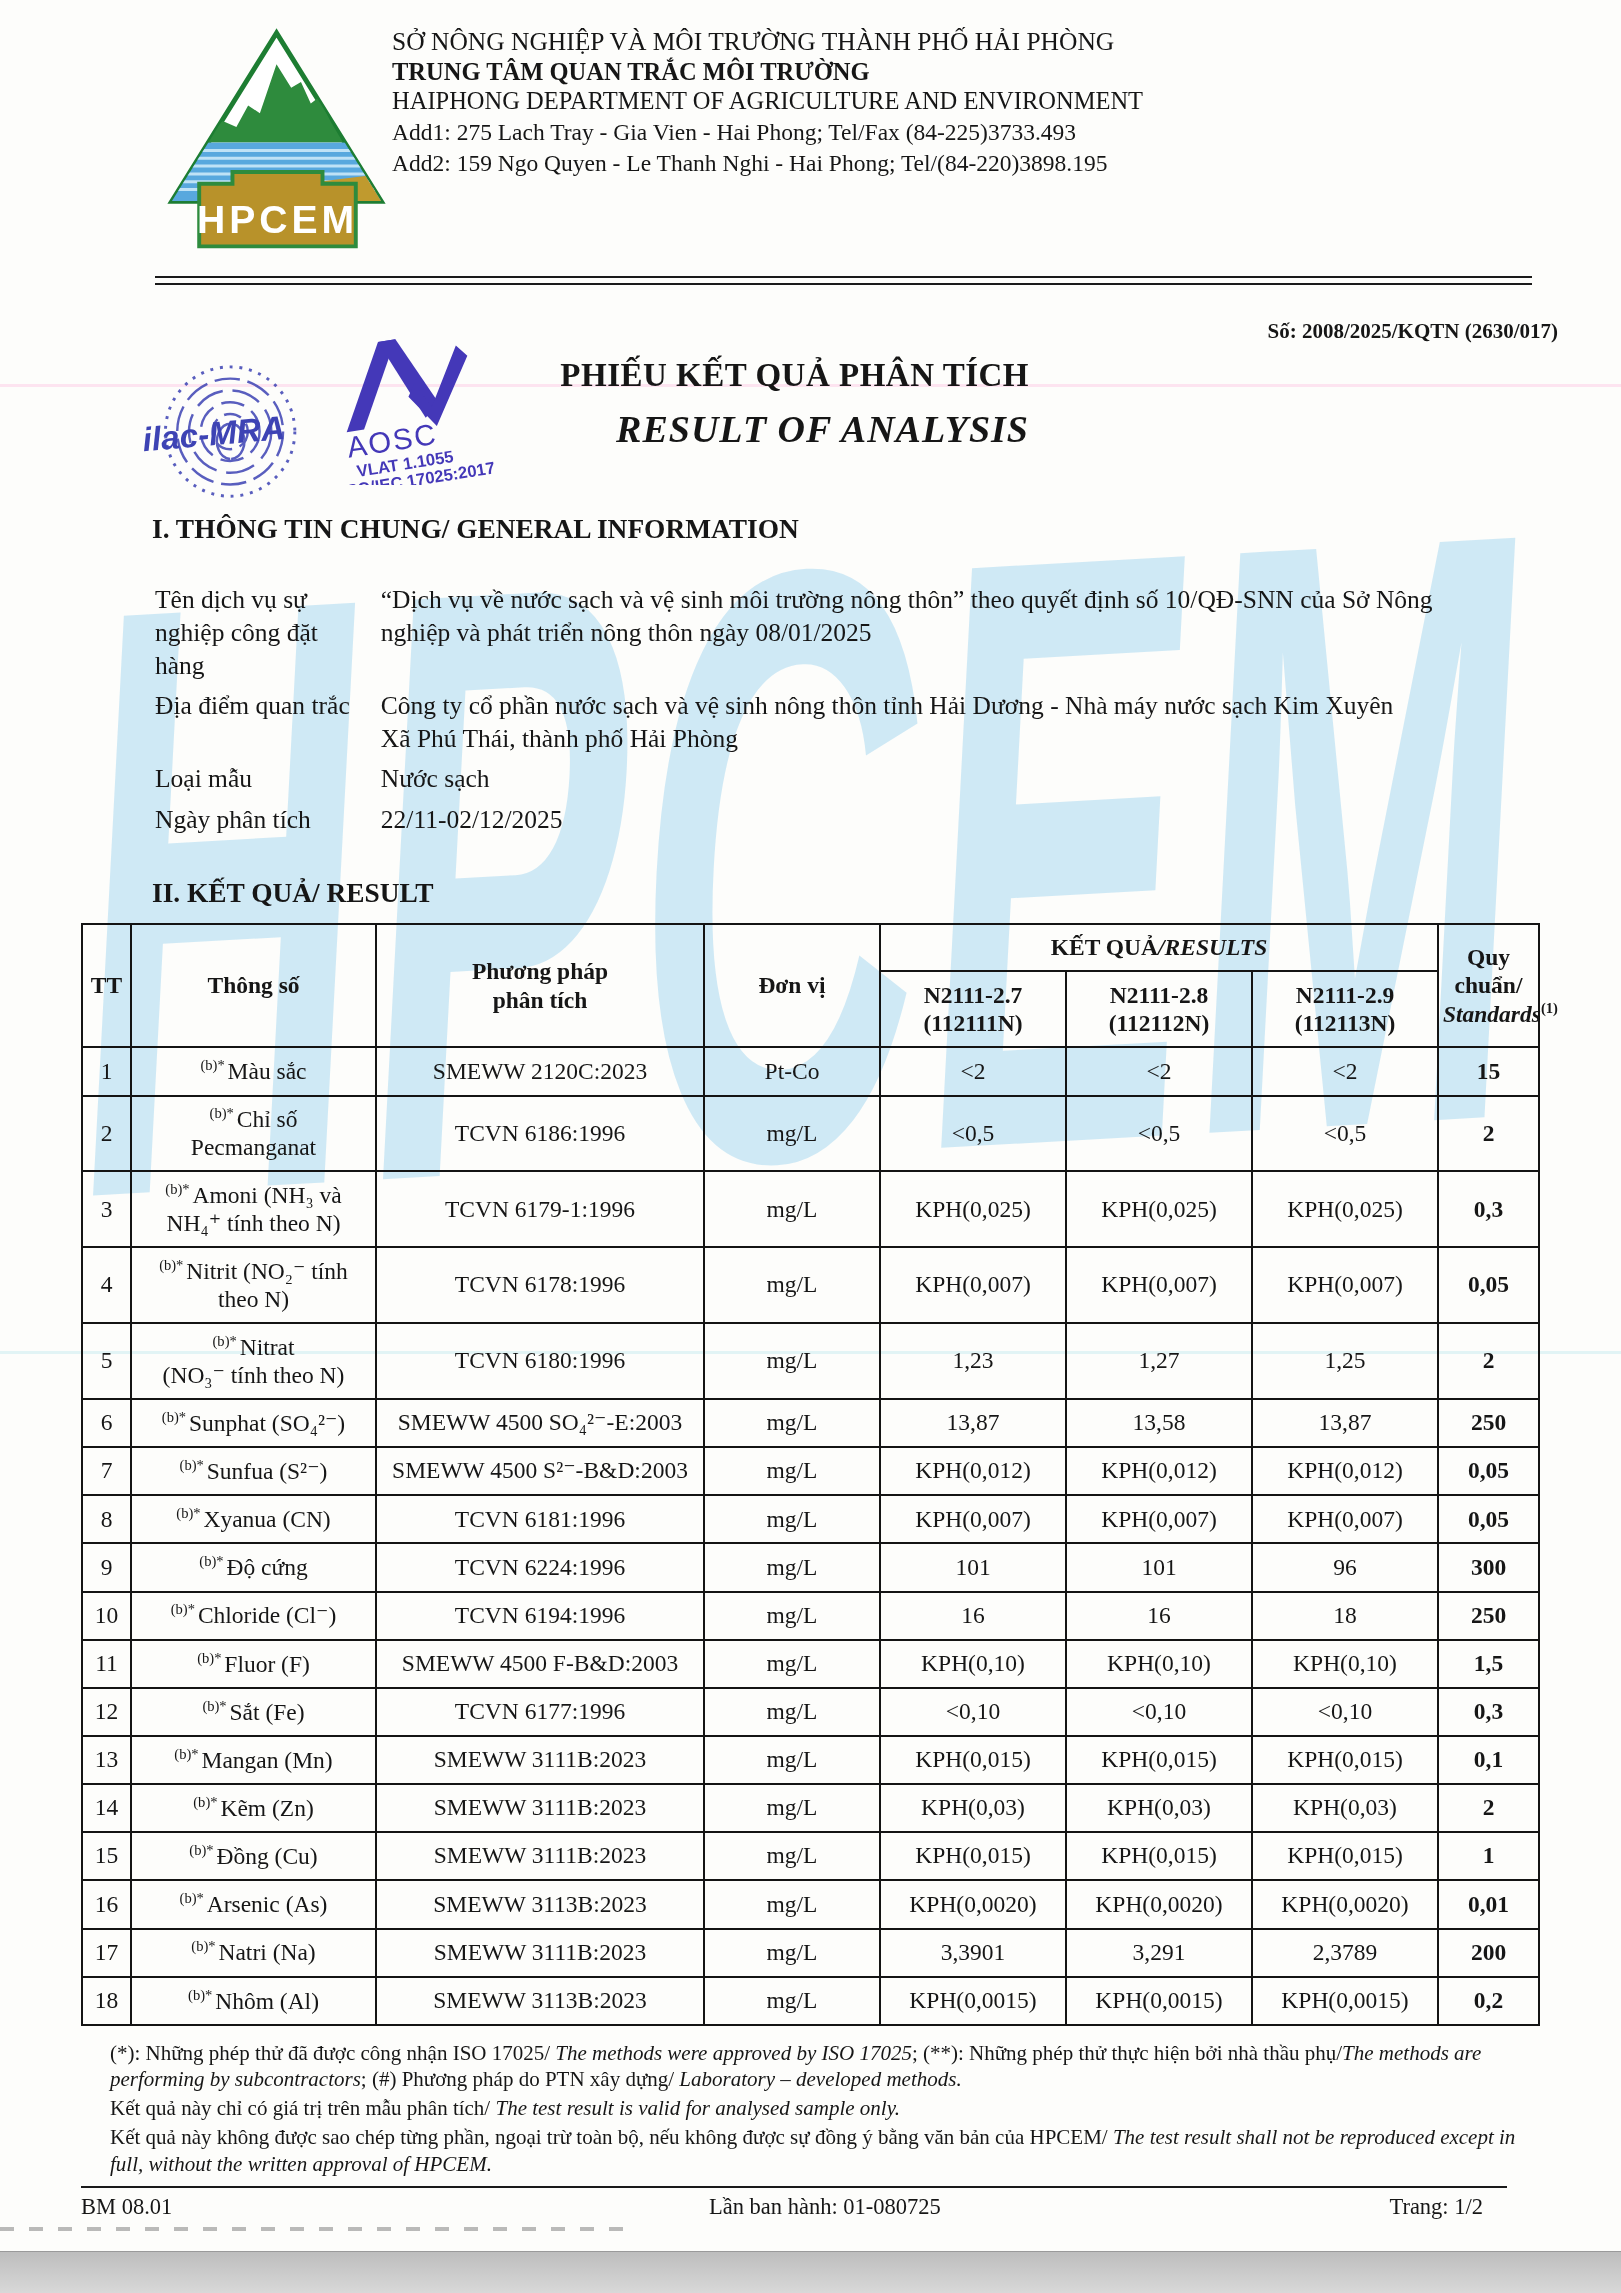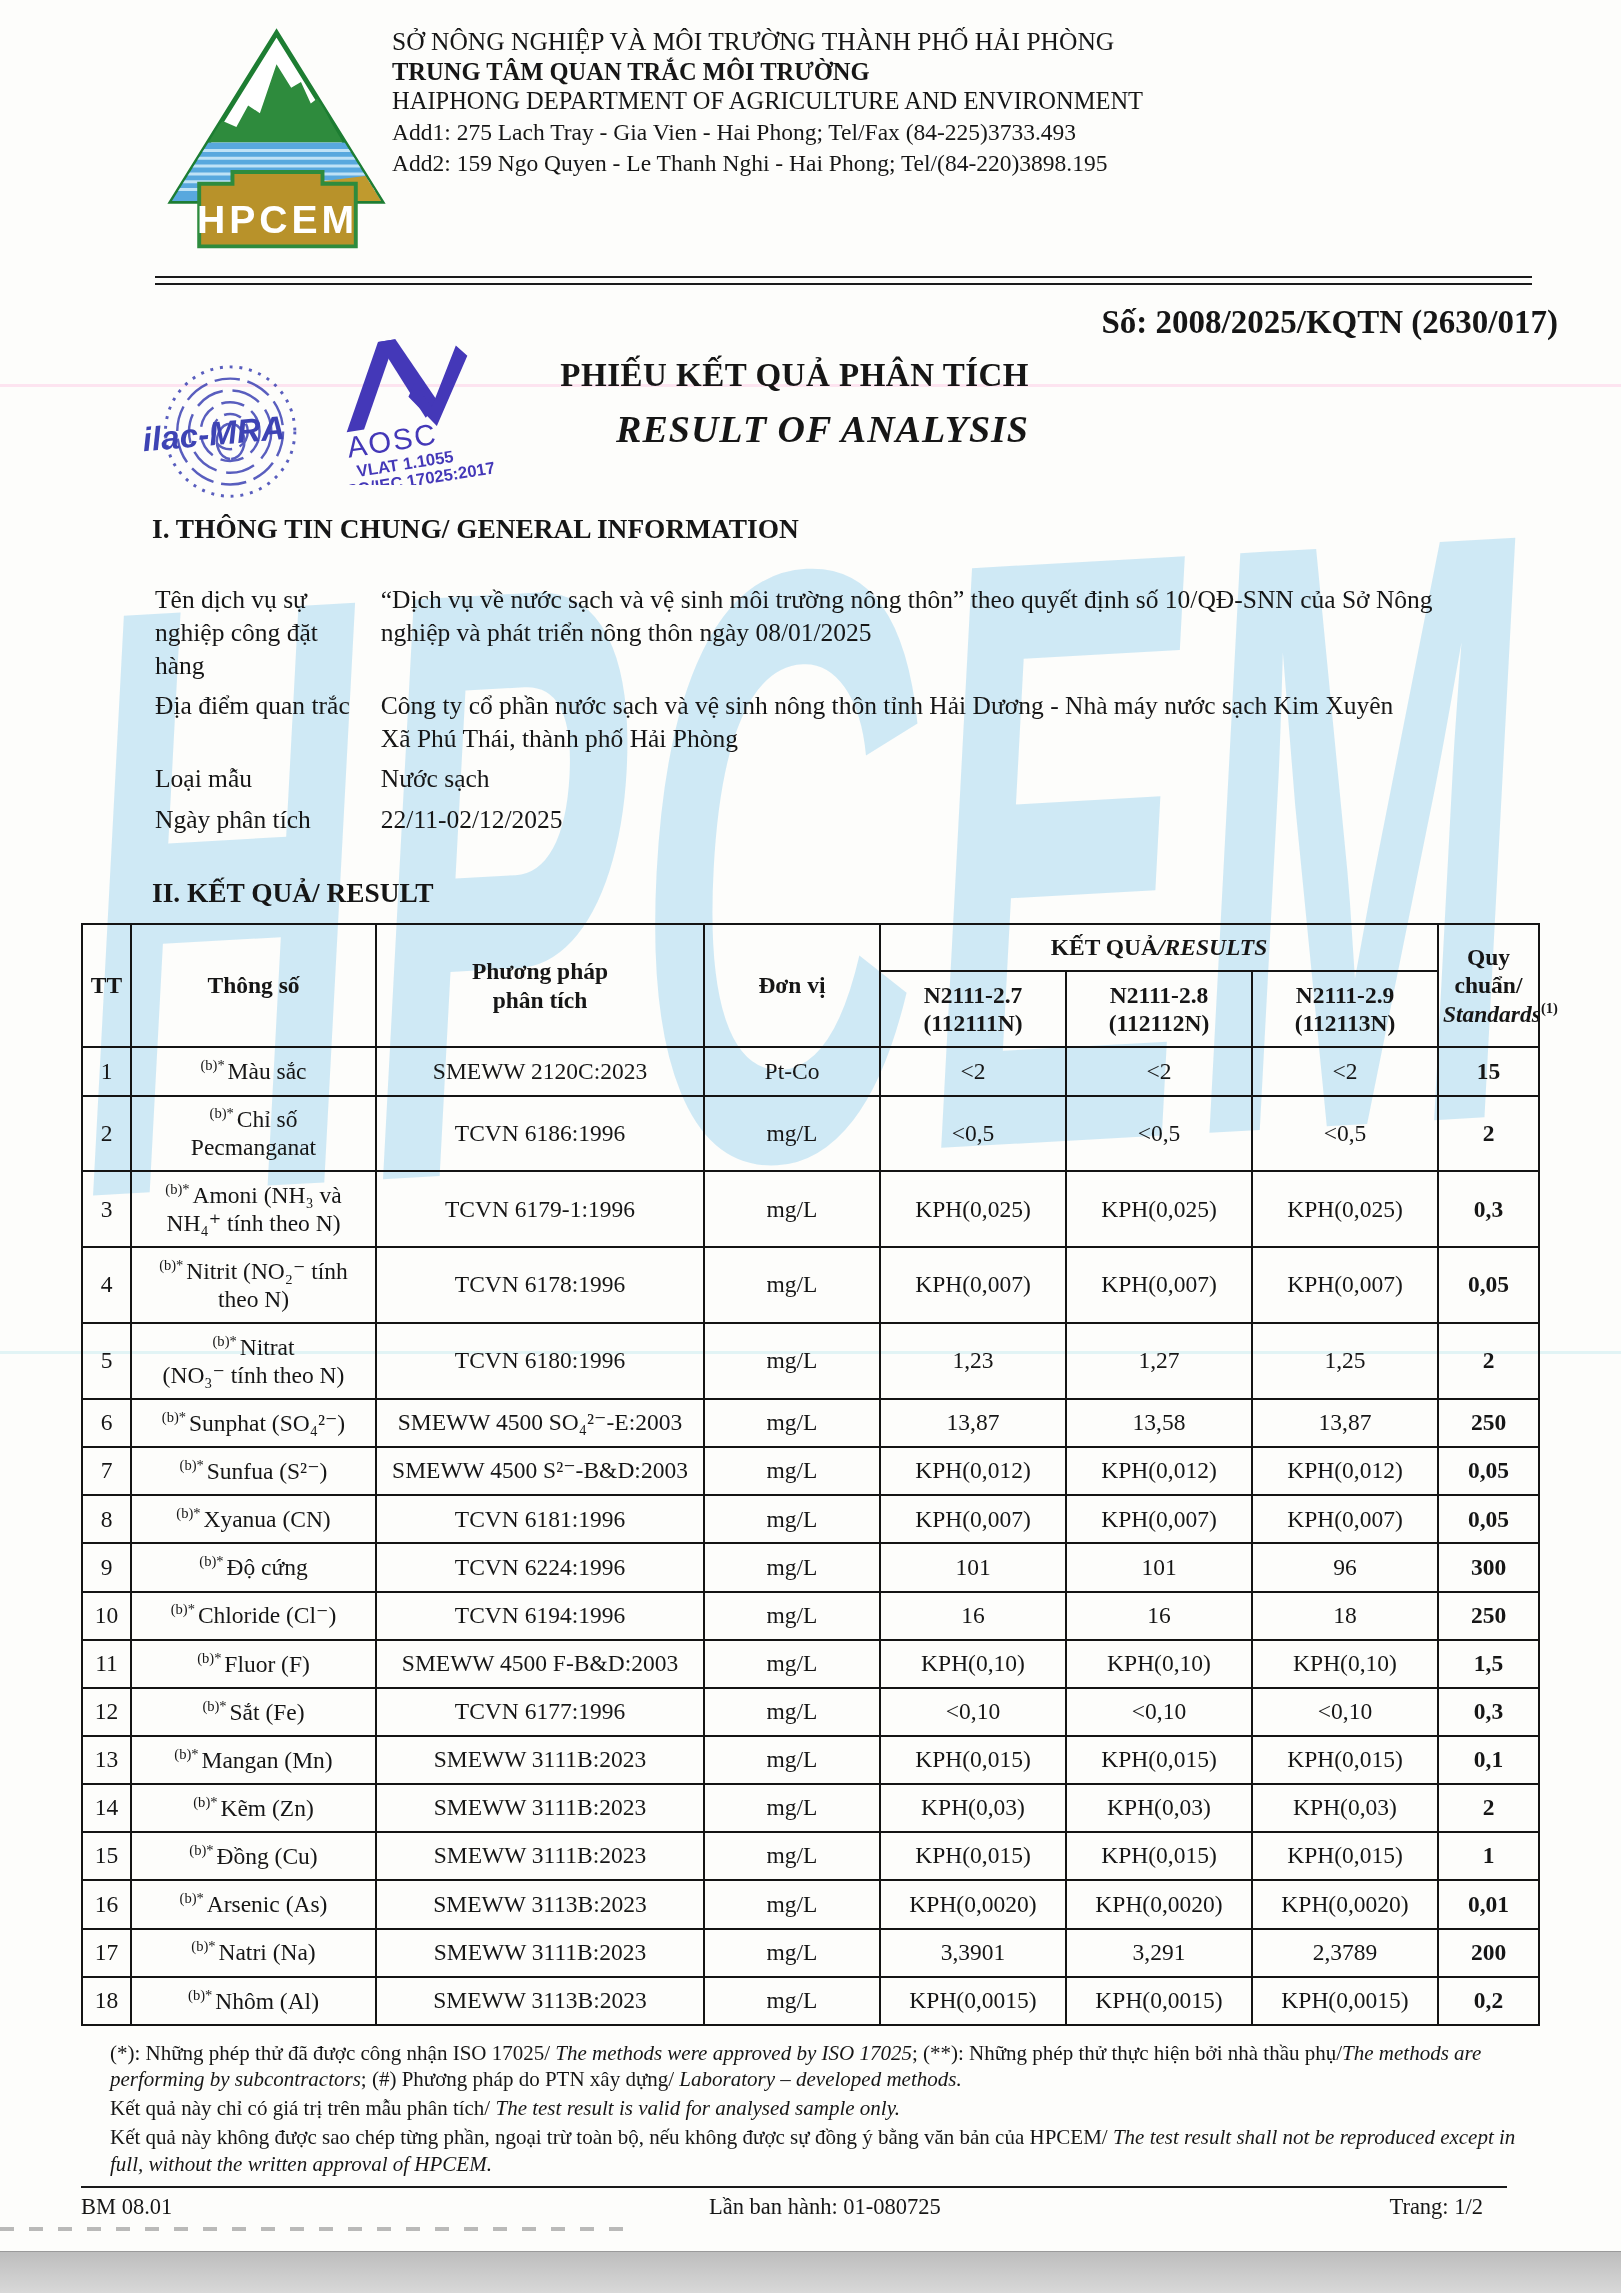--- a/index.html
+++ b/index.html
@@ -24,21 +24,21 @@
   .org-line1{font-size:25.5px;}
   .org-line2{font-size:24.5px;font-weight:bold;}
   .org-line3{font-size:24.5px;}
   .org-line4{font-size:23.5px;font-weight:bold;}
   .org-addr{font-size:23.5px;margin-top:2px;}
   .separator{left:155px;top:276px;width:1377px;height:4.9px;border-top:2px solid #1a1a1a;border-bottom:2px solid #1a1a1a;z-index:2;}
   
   .stamp-ilac{left:127px;top:361px;z-index:3;}
   .stamp-aosc{left:316px;top:328px;z-index:3;}
   
-  .doc-number{top:304px;right:63px;font-size:33px;font-weight:bold;z-index:2;}
+  .doc-number{top:319px;right:63px;font-size:21px;font-weight:bold;z-index:2;}
   .title-block{left:480px;top:357px;width:549px;text-align:right;z-index:2;}
   .title-vi{font-size:33px;font-weight:bold;letter-spacing:0.5px;}
   .title-en{font-size:38px;font-weight:bold;font-style:italic;margin-top:13px;letter-spacing:1px;}
   
   .sec1-heading{left:152px;top:514px;font-size:27.4px;font-weight:bold;z-index:2;}
   .sec-heading-en{}
   .info-grid{left:155px;top:583px;width:1304px;z-index:2;}
   .info-row{display:grid;grid-template-columns:214px 1078px;column-gap:11.8px;margin-bottom:6.9px;}
   .info-label,.info-value{font-size:25.5px;line-height:1.3;white-space:pre-line;}
   

